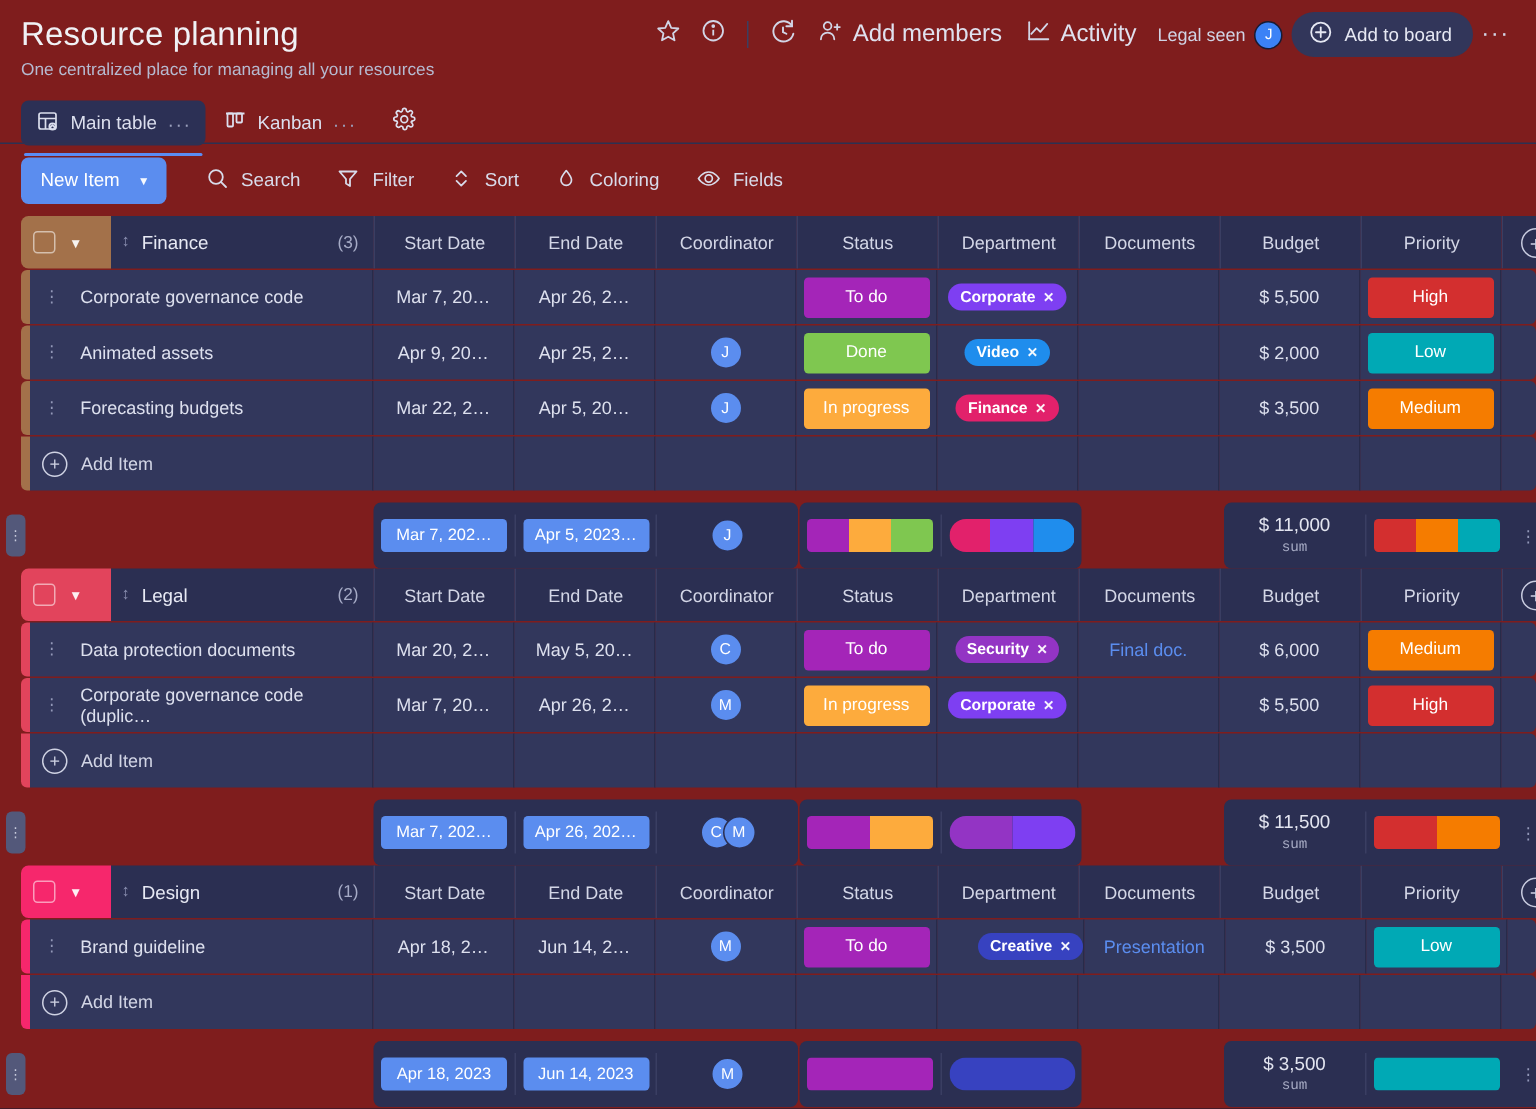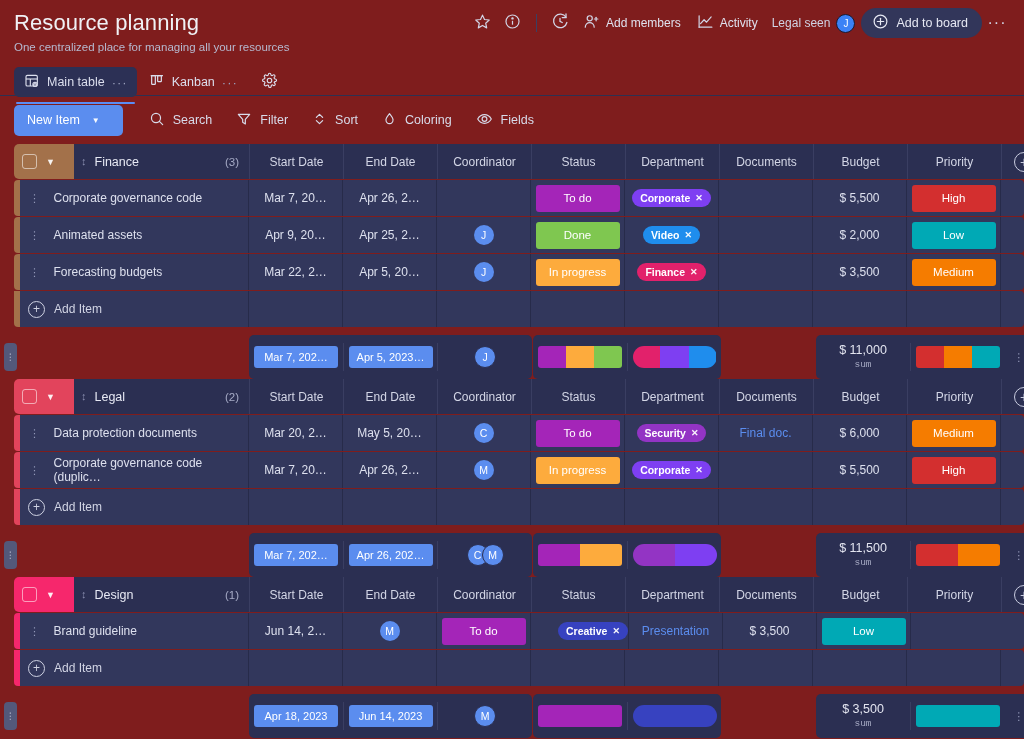--- a/index.html
+++ b/index.html
@@ -27,21 +27,21 @@
     display: flex; align-items: center; gap: 0;
     height: 26px;
   }
   .hdr-icon-btn {
     width: 30px; height: 26px; display: flex; align-items: center; justify-content: center;
     border-radius: 4px; cursor: pointer;
   }
   .hdr-divider { width: 1px; height: 18px; background: #3b3f61; margin: 0 8px; }
   .hdr-text-btn {
     display: flex; align-items: center; gap: 6px; height: 26px;
-    padding: 0 8px; border-radius: 4px; font-size: 12px; color: #dfe1ee; cursor: pointer;
+    padding: 0 8px; border-radius: 4px; font-size: 16px; color: #dfe1ee; cursor: pointer;
     white-space: nowrap;
   }
   .lastseen { font-size: 12px; color: #d0d3e4; margin-left: 6px; margin-right: 6px; white-space: nowrap;}
   .avatar-sm {
     width: 19px; height: 19px; border-radius: 50%; background: #3b82f6;
     color: #fff; font-size: 10px; display: flex; align-items: center; justify-content: center;
     border: 1.5px solid #181b34;
   }
   .add-board-btn {
     display: flex; align-items: center; gap: 7px;
@@ -72,21 +72,21 @@
   .header-rule { position: absolute; left: 0; right: 0; bottom: 0; height: 1px; background: #2d3152; }
 
   
   .toolbar {
     display: flex; align-items: center; gap: 4px;
     height: 48px; padding: 0 14px;
   }
   .new-item-btn {
     display: flex; align-items: center; background: #5b8def; color: #fff;
     height: 31px; border-radius: 5px; font-size: 12.5px; cursor: pointer;
-    padding: 0 16px 0 13px; gap: 12px; margin-right: 12px;
+    padding: 0 4px 0 13px; gap: 12px; margin-right: 12px;
   }
   .new-item-caret { font-size: 8px; padding-right: 7px; opacity: .95; }
   .tb-btn {
     display: flex; align-items: center; gap: 8px; height: 30px;
     padding: 0 10px; border-radius: 5px; font-size: 12.5px; color: #d8dbea; cursor: pointer;
   }
 
   
   .table-area { position: relative; padding-left: 14px; }
   .grp { margin-bottom: 0; }
@@ -708,20 +708,21 @@
           <div class="col-head plus-cell">
             <div class="plus-circle">+</div>
           </div>
         </div>
         <div class="item-row">
           <div class="bar" style="background: rgb(246, 39, 108);"></div>
           <div class="cell name-cell">
             <span class="kebab">⋮</span>
             <span>Brand guideline</span>
           </div>
+          <div class="cell c94">Apr 18, 2…</div>
           <div class="cell c94">Jun 14, 2…</div>
           <div class="cell c94">
             <div class="avatar">M</div>
           </div>
           <div class="cell c94" style="padding: 0px;">
             <div class="pill" style="background: rgb(164, 37, 184);">To do</div>
           </div>
           <div class="cell c94">
             <span class="tag" style="background: rgb(55, 66, 192); margin-left: 27px;">
               <span>Creative</span>

